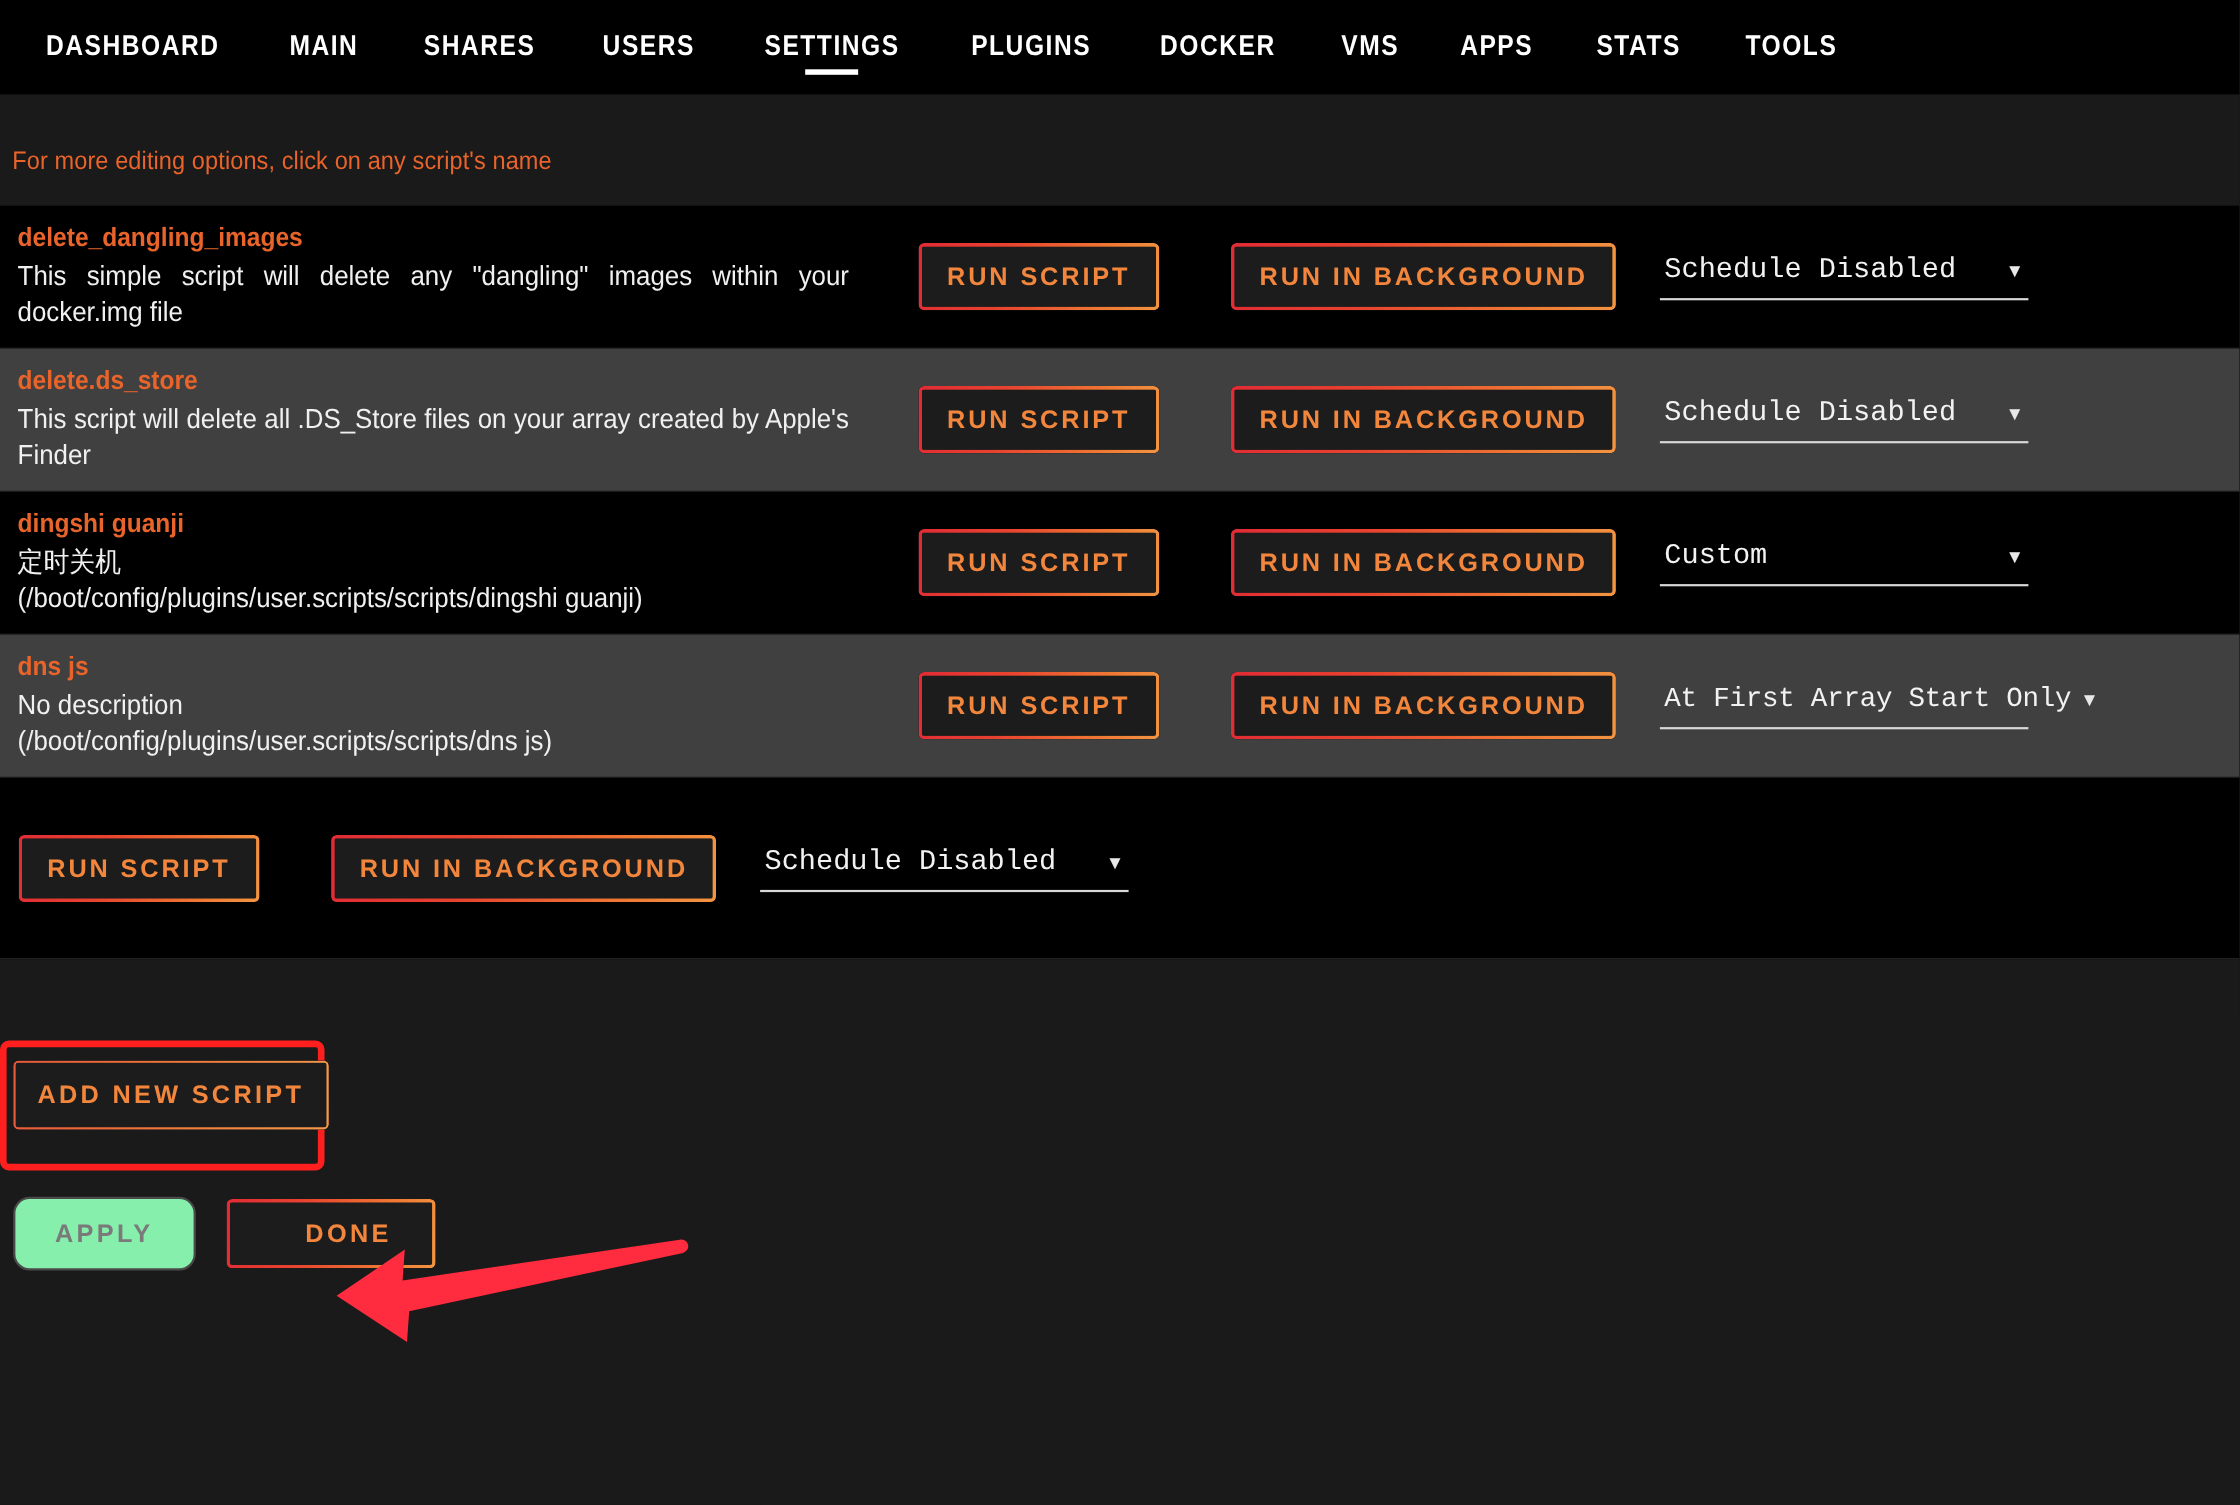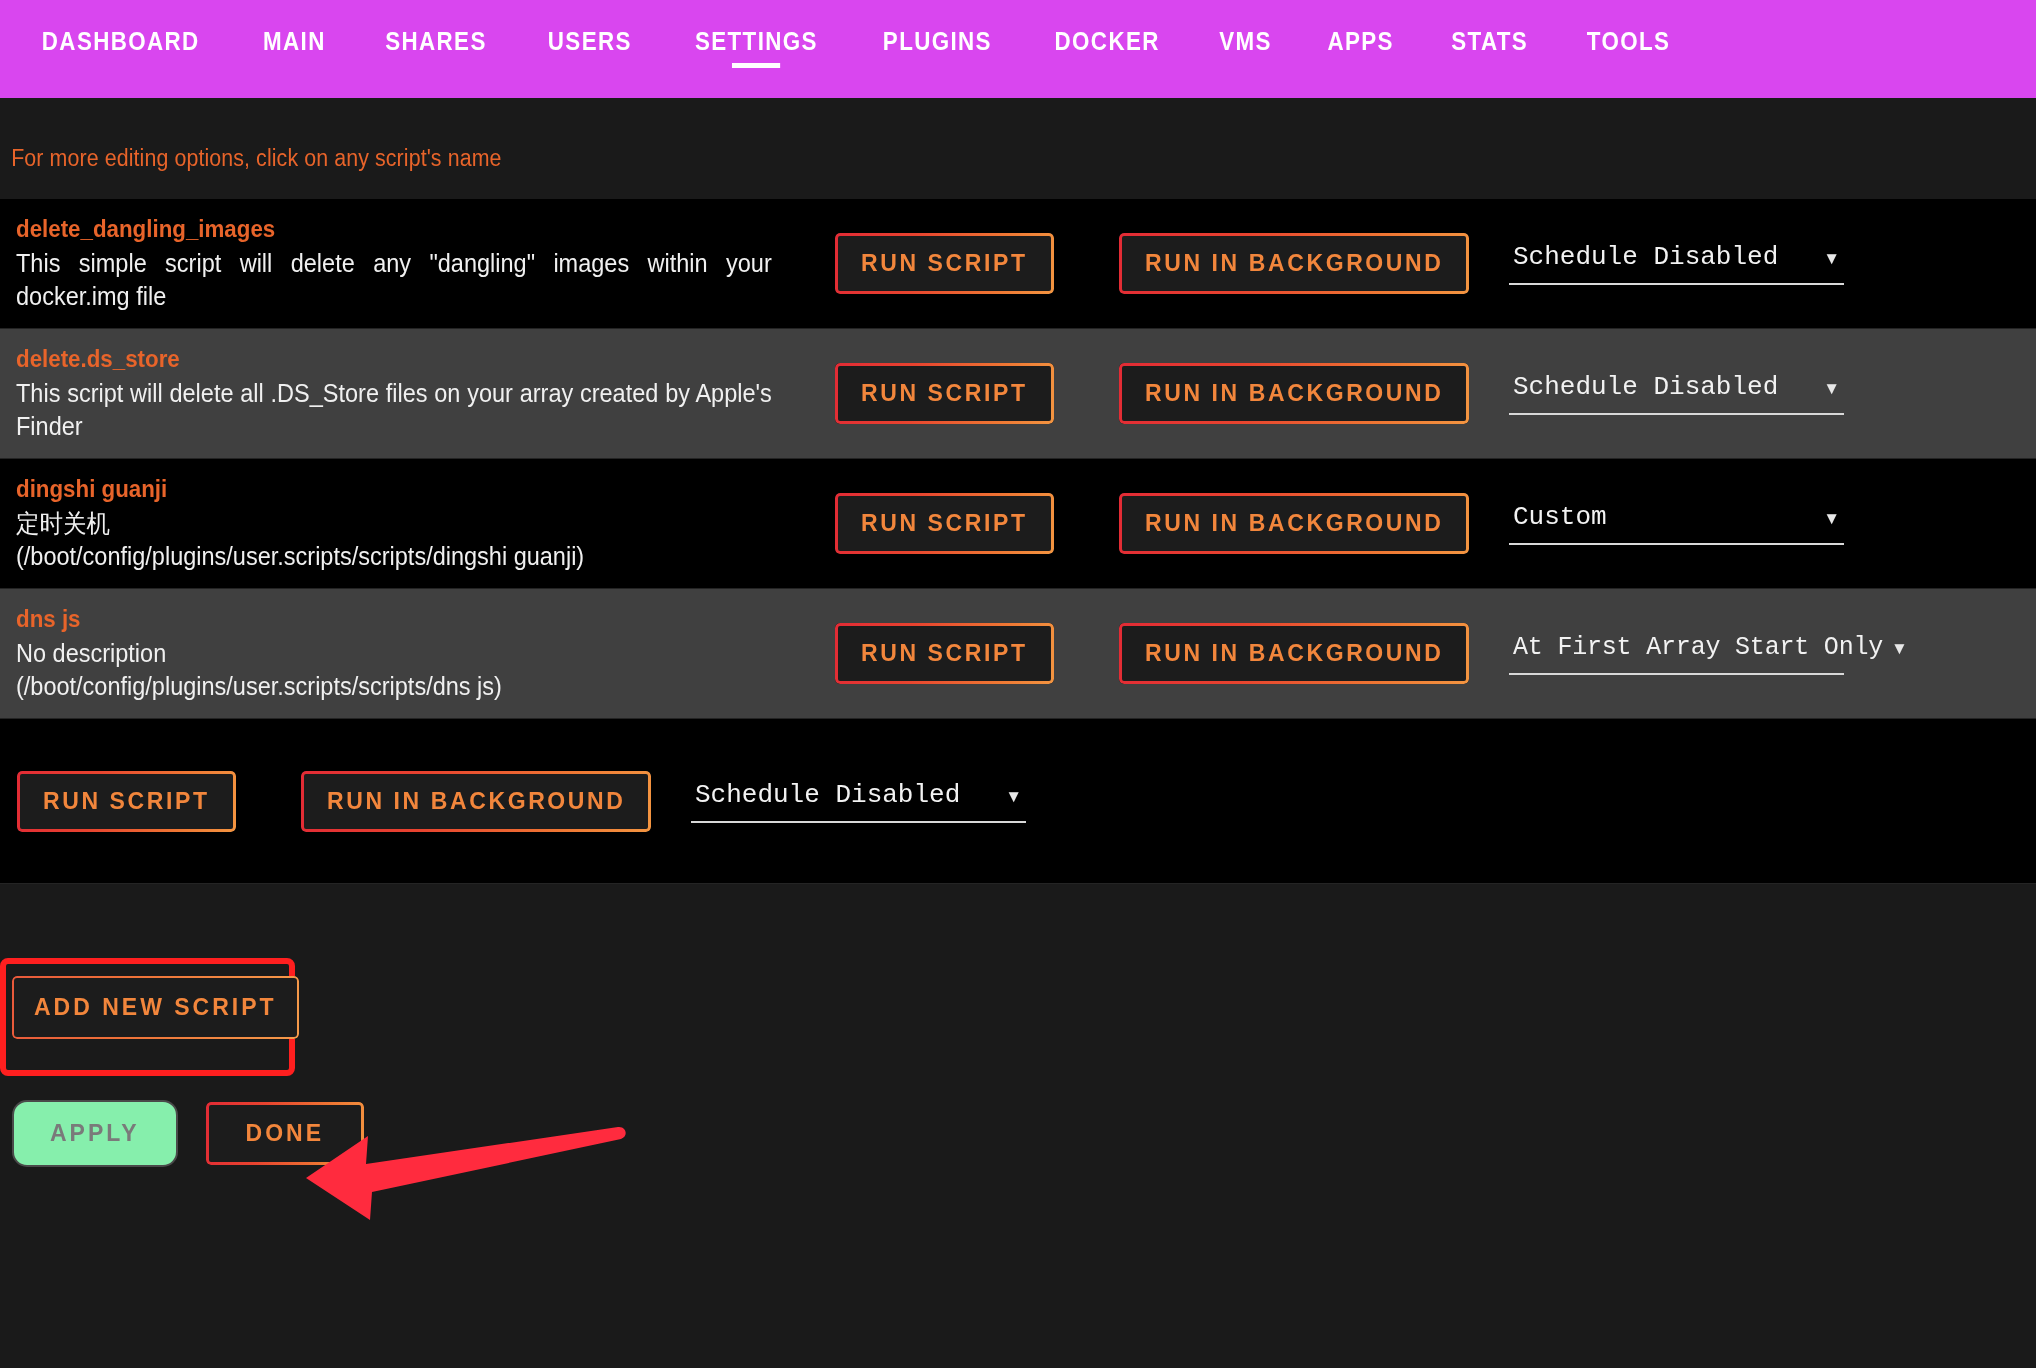--- a/index.html
+++ b/index.html
@@ -12,22 +12,22 @@
   }
 
   body {
     font-family: "Liberation Sans", sans-serif;
     color: #e6e6e6;
     position: relative;
   }
 
   
   .topnav {
-    height: 98px;
-    background: #d946ef;
+    height: 86px;
+    background: #000000;
     display: flex;
     align-items: flex-start;
     padding-left: 6px;
     position: relative;
   }
   .nav-item {
     position: relative;
     color: #ffffff;
     font-family: "Liberation Sans Narrow", "Liberation Sans", sans-serif;
     font-size: 26px;
@@ -275,21 +275,21 @@
     border: 2px solid #4a4a4a;
     border-radius: 15px;
     color: #7a7a7a;
     font-family: "Liberation Sans Narrow", "Liberation Sans", sans-serif;
     font-weight: 700;
     font-size: 23px;
     letter-spacing: 3px;
     padding: 18px 36px;
     cursor: default;
   }
-  .gbtn.done span { padding: 18px 40px; letter-spacing: 3px; }
+  .gbtn.done span { padding: 18px 40px; letter-spacing: 3px; margin-left: 32px; }
 </style>
 </head>
 <body>
 
 <div class="topnav">
   <div class="nav-item">
     <span>DASHBOARD</span>
     
   </div>
   <div class="nav-item">

